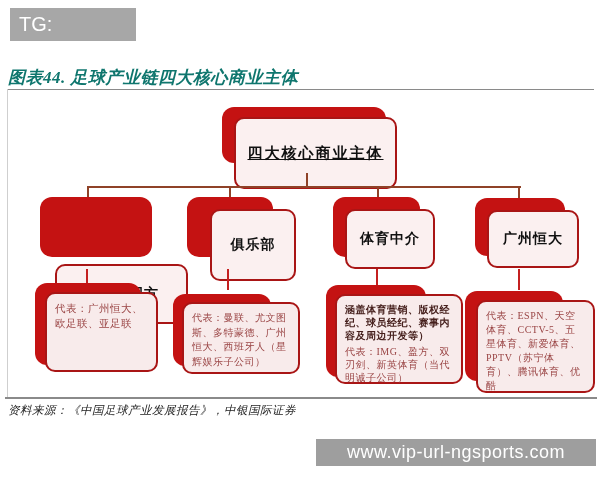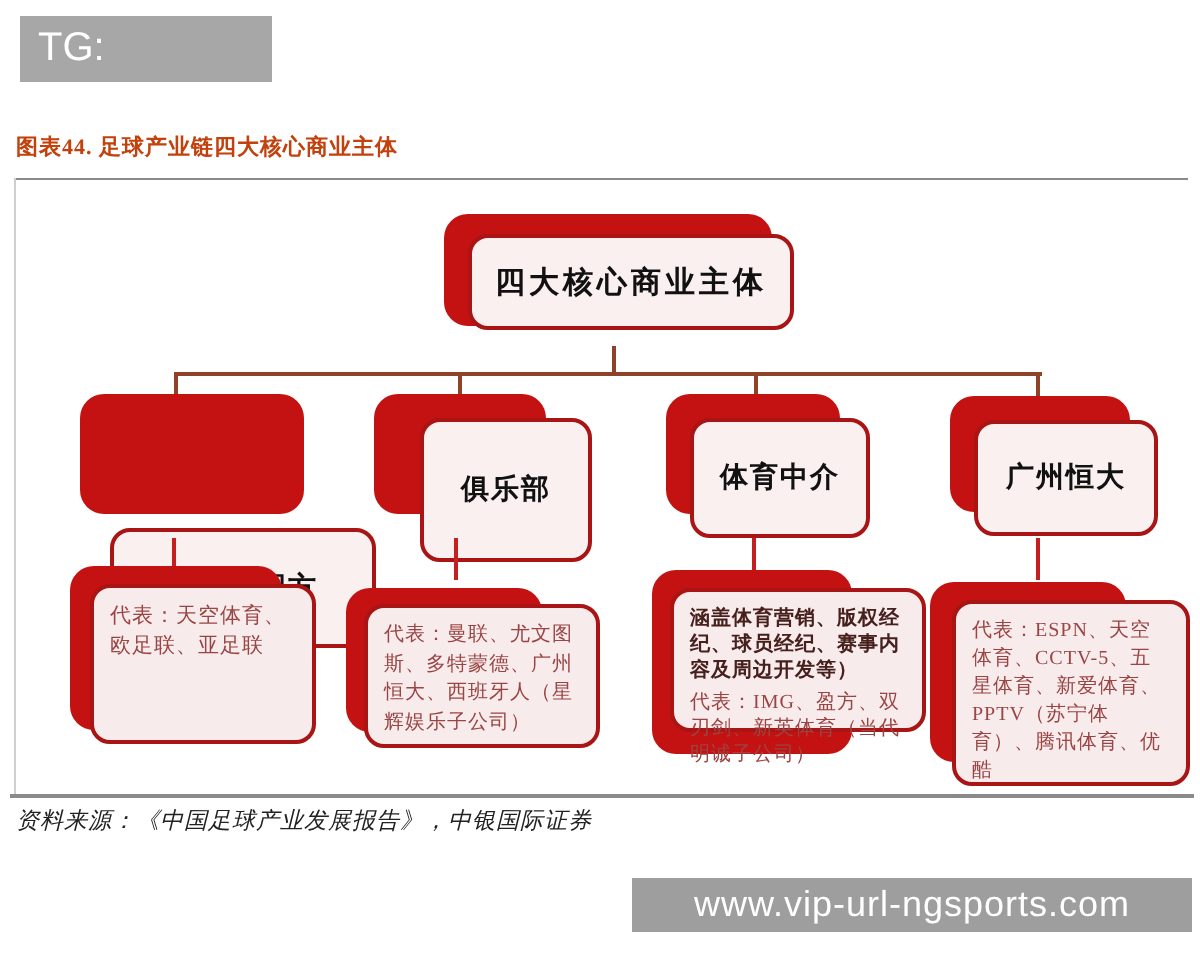--- a/index.html
+++ b/index.html
@@ -6,39 +6,39 @@
   body{width:600px;height:480px;background:#ffffff;position:relative;overflow:hidden;
        font-family:"Liberation Serif","DejaVu Serif",serif;}
   .abs{position:absolute;}
 
   
   .badge{left:10px;top:8px;width:126px;height:33px;background:var(--badge_gray,#a7a7a7);
          color:#fff;font-family:"Liberation Sans","DejaVu Sans",sans-serif;
          font-size:20px;line-height:33px;padding-left:9px;box-sizing:border-box;}
 
   
-  .fig-title{left:8px;top:66px;font-size:11px;font-weight:bold;color:#c2410c;letter-spacing:.5px;}
+  .fig-title{left:8px;top:66px;font-size:17px;font-weight:bold;color:#0f766e;letter-spacing:.5px;font-style:italic;}
   .title-rule{left:7px;top:89px;width:587px;height:1px;background:#8a8a8a;}
   .left-rule{left:7px;top:89px;width:1px;height:308px;background:#cfcfcf;}
   .bottom-rule{left:5px;top:397px;width:592px;height:2px;background:#8a8a8a;}
   .source{left:8px;top:403px;font-size:11.5px;font-style:italic;color:#222;letter-spacing:.5px;}
 
   
   .watermark{left:316px;top:439px;right:4px;height:27px;background:var(--watermark_gray,#9e9e9e);
              color:#fff;font-family:"Liberation Sans","DejaVu Sans",sans-serif;font-size:18px;
              line-height:27px;text-align:center;letter-spacing:.5px;}
 
   
   .back{background:var(--accent_red,#c41212);border-radius:12px;}
   .front{background:var(--node_fill,#fbf0f0);border:2px solid var(--border_red,#a91515);
          border-radius:10px;box-sizing:border-box;display:flex;align-items:center;
          justify-content:center;color:#111;}
   .node-label{font-weight:bold;text-align:center;}
   .root-back{left:222px;top:107px;width:164px;height:56px;}
-  .root-front{left:234px;top:117px;width:163px;height:48px;font-size:15px;letter-spacing:2px;}
+  .root-front{left:234px;top:117px;width:163px;height:72px;font-size:15px;letter-spacing:2px;text-decoration:underline;}
 
   .n1-back{left:40px;top:197px;width:112px;height:60px;}
   .n1-front{left:55px;top:216px;width:133px;height:60px;margin-top:48px;}
   .n2-back{left:187px;top:197px;width:86px;height:60px;}
   .n2-front{left:199px;top:209px;width:86px;height:72px;margin-left:11px;}
   .n3-back{left:333px;top:197px;width:87px;height:60px;}
   .n3-front{left:345px;top:209px;width:90px;height:60px;}
   .n4-back{left:475px;top:198px;width:90px;height:58px;}
   .n4-front{left:487px;top:210px;width:92px;height:58px;}
   .lvl2{font-size:14px;font-weight:bold;letter-spacing:1px;}
@@ -47,21 +47,21 @@
   .detail-title{font-weight:bold;color:var(--text_dark,#46201d);margin-bottom:3px;
                 font-size:10.5px;line-height:1.35;letter-spacing:.5px;}
   .detail-title:empty{display:none;margin:0;}
   .detail-body{color:var(--text_maroon,#9a4545);font-size:10.5px;line-height:1.45;letter-spacing:.5px;}
   .d1-back{left:35px;top:283px;width:106px;height:82px;}
   .d1-front{left:45px;top:292px;width:113px;height:80px;}
   .d2-back{left:173px;top:294px;width:98px;height:72px;}
   .d2-front{left:182px;top:302px;width:118px;height:72px;}
   .d2-front .detail-body{font-size:10px;}
   .d3-back{left:326px;top:285px;width:100px;height:92px;}
-  .d3-front{left:335px;top:294px;width:128px;height:72px;}
+  .d3-front{left:335px;top:294px;width:128px;height:90px;}
   .d3-front .detail-title,.d3-front .detail-body{font-size:10px;line-height:1.3;}
   .d4-back{left:465px;top:291px;width:98px;height:90px;}
   .d4-front{left:476px;top:300px;width:119px;height:93px;}
   .d4-front .detail-body{font-size:10px;line-height:1.4;}
 
   
   .line-brown{background:var(--line_brown,#8f4228);}
   .line-red{background:var(--line_red,#c42020);}
   .stem{left:306px;top:173px;width:2px;height:14px;}
   .bus{left:87px;top:186px;width:434px;height:2px;}
@@ -108,21 +108,21 @@
   <span class="node-label lvl2">广州恒大</span>
 </div>
 
 <div class="abs line-red vconn v1"></div>
 <div class="abs line-red vconn v2"></div>
 <div class="abs line-red vconn v3"></div>
 <div class="abs line-red vconn v4"></div>
 
 <div class="abs back d1-back"></div>
 <div class="abs front detail d1-front">
-  <div class="detail-body">代表：天空体育、欧足联、亚足联</div>
+  <div class="detail-body">代表：广州恒大、欧足联、亚足联</div>
 </div>
 
 <div class="abs back d2-back"></div>
 <div class="abs front detail d2-front">
 
   <div class="detail-body">代表：曼联、尤文图斯、多特蒙德、广州恒大、西班牙人（星辉娱乐子公司）</div>
 </div>
 
 <div class="abs back d3-back"></div>
 <div class="abs front detail d3-front">

